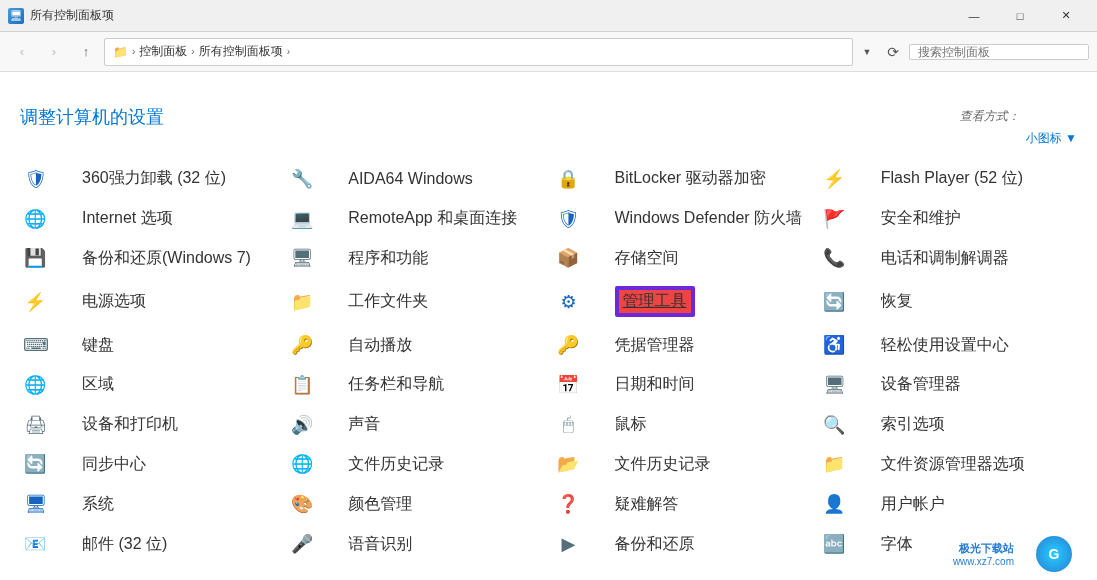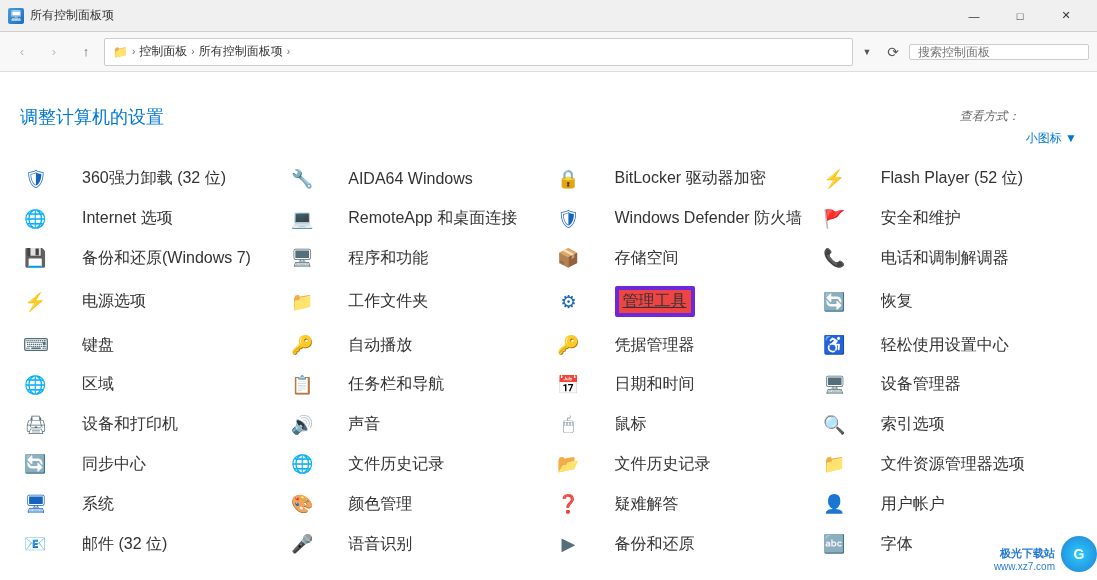--- a/index.html
+++ b/index.html
@@ -177,24 +177,24 @@
     .icon-blue { color: #1565c0; }
     .icon-orange { color: #e65100; }
     .icon-yellow { color: #f9a825; }
     .icon-red { color: #c62828; }
     .icon-gray { color: #546e7a; }
 
     
     .watermark {
       position: fixed;
       bottom: 8px;
-      right: 0;
-      display: flex;
-      align-items: flex-end;
-      gap: 6px;
+      right: 25px;
+      display: flex;
+      align-items: center;
+      gap: 22px;
       opacity: 0.85;
     }
     .watermark-logo {
       width: 36px; height: 36px;
       background: radial-gradient(circle, #00c6ff, #0066cc);
       border-radius: 50%;
       display: flex; align-items: center; justify-content: center;
       color: white; font-size: 14px; font-weight: bold;
     }
     .watermark-text {

